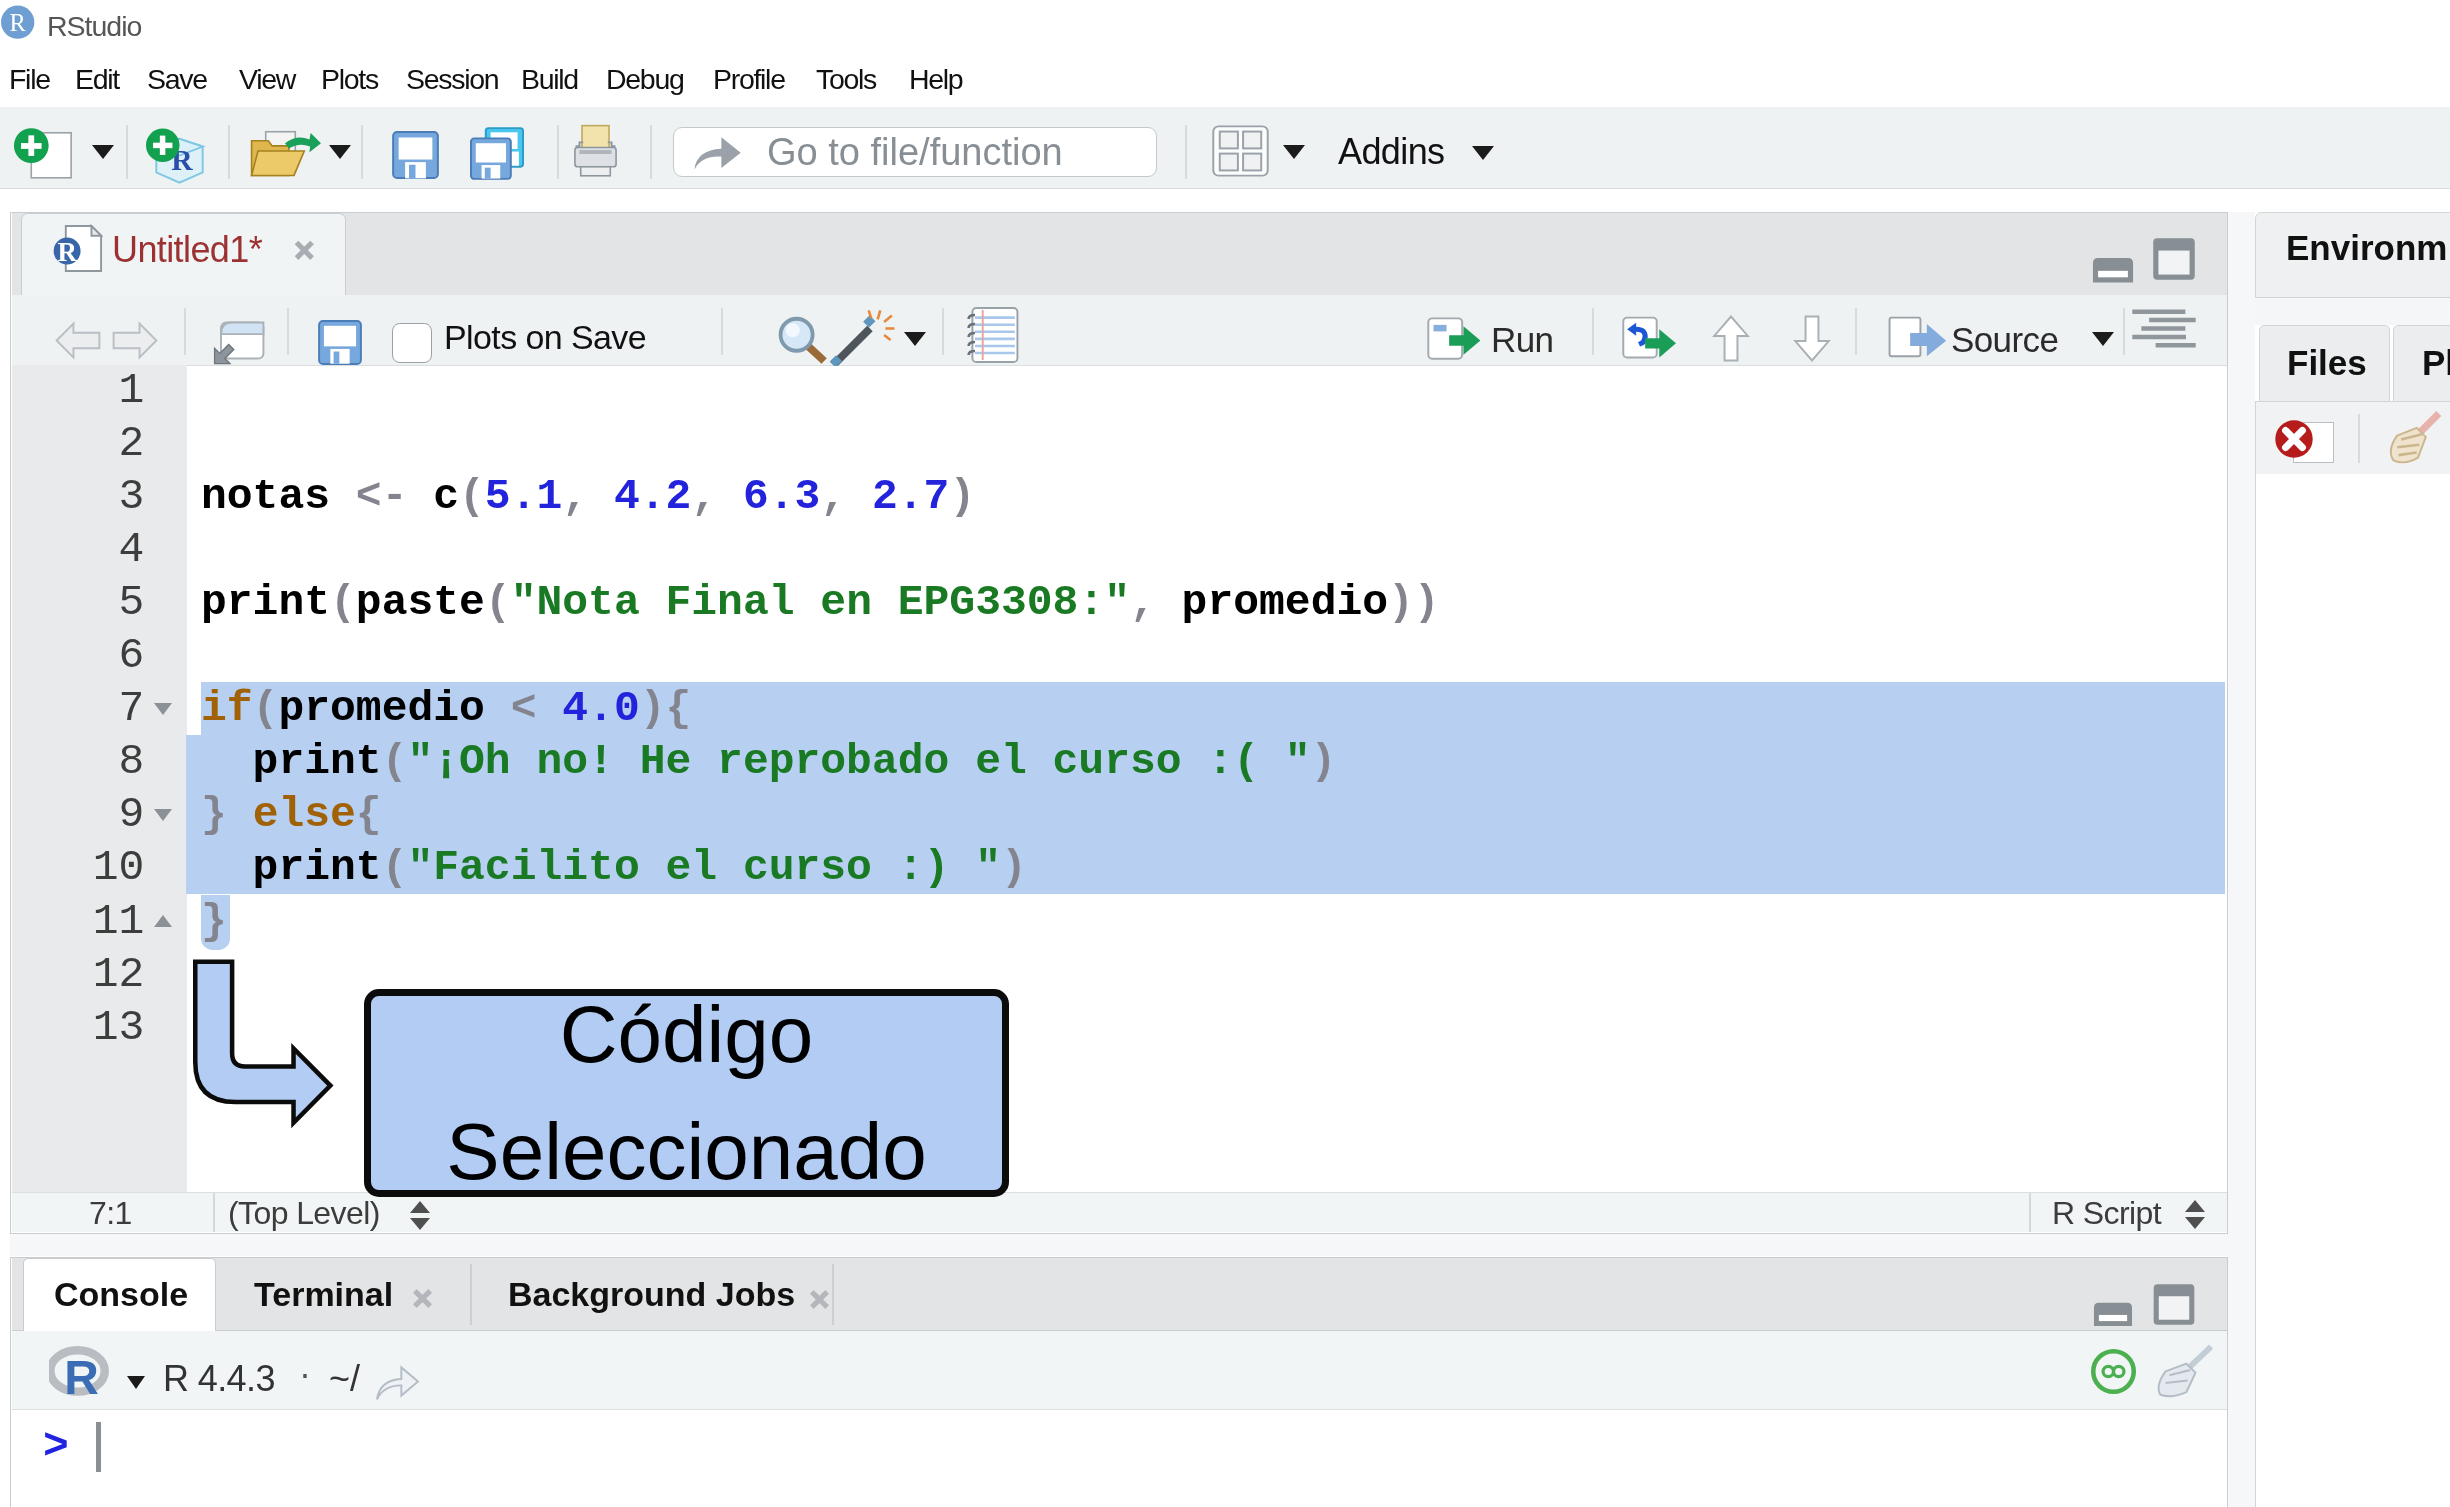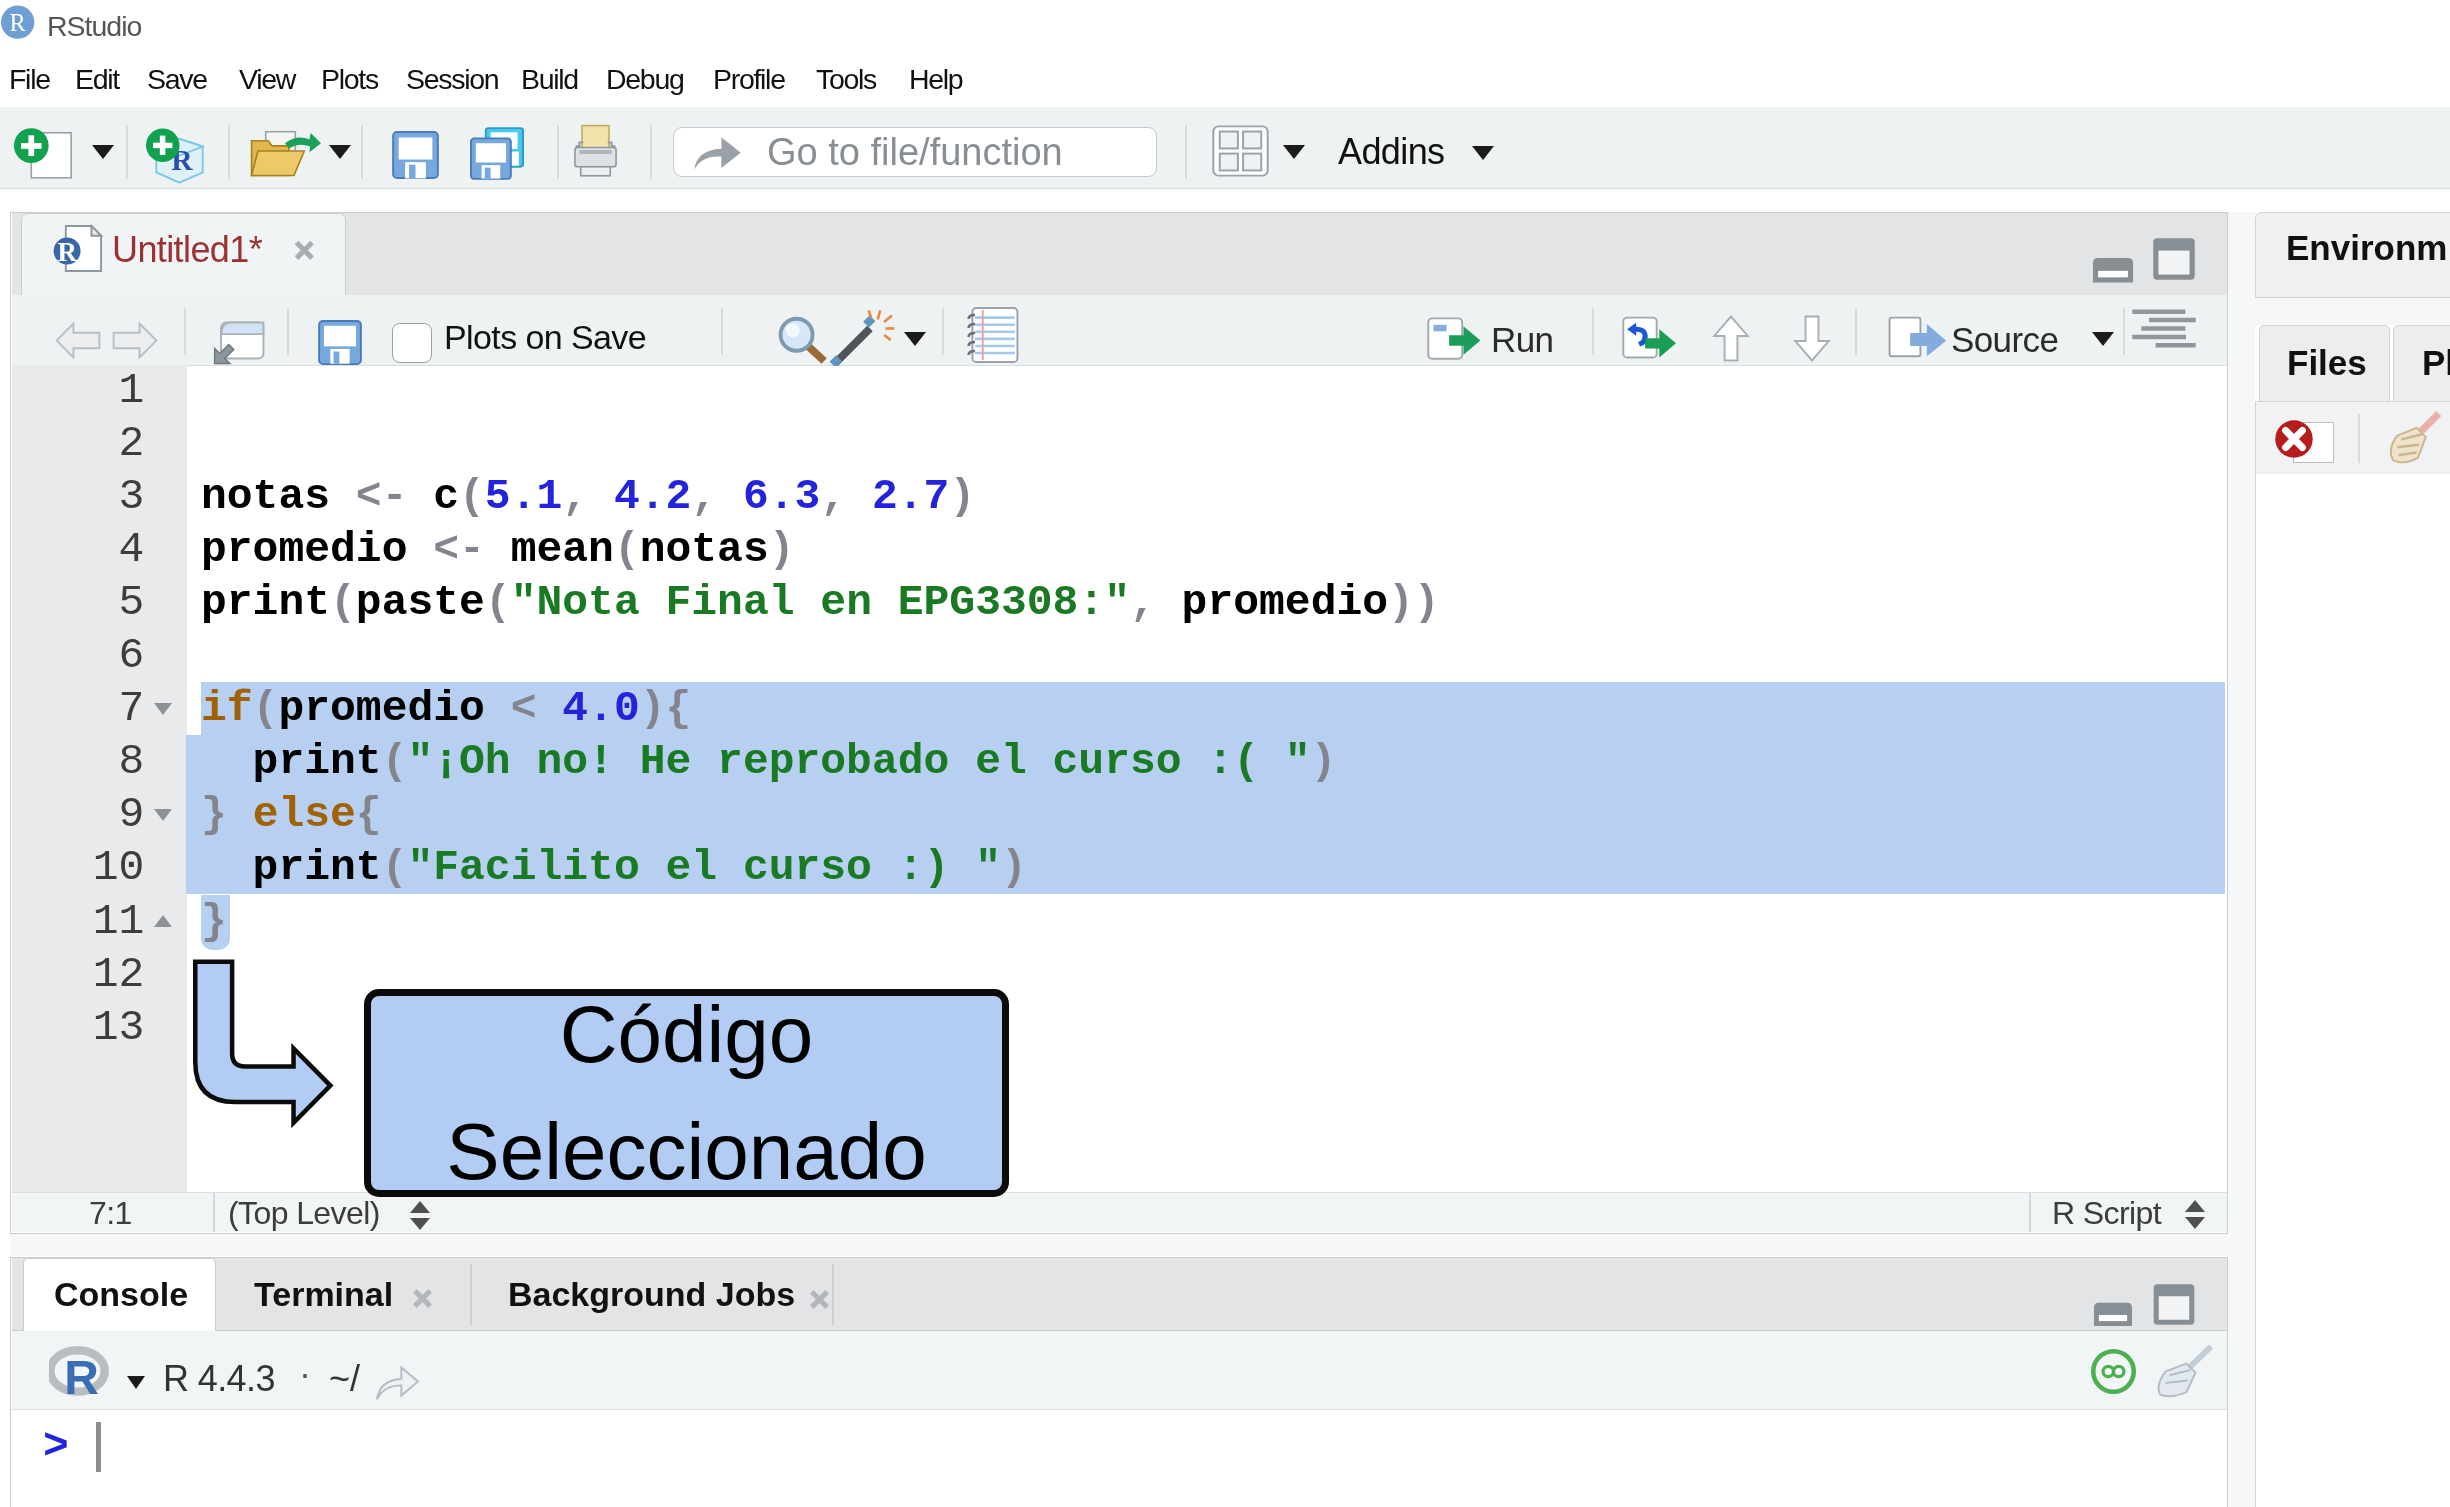--- a/index.html
+++ b/index.html
@@ -276,21 +276,20 @@
 <div class="lnum" style="top:841px;">10</div>
 <div class="lnum" style="top:895px;">11</div>
 <div class="lnum" style="top:948px;">12</div>
 <div class="lnum" style="top:1001px;">13</div>
 
 <div class="tri-d" style="left:154px;top:703px;"></div>
 <div class="tri-d" style="left:154px;top:809px;"></div>
 <div class="tri-u" style="left:154px;top:915px;"></div>
 
 <div class="cline" style="top:470px;">notas <span class="p">&lt;-</span> c<span class="p">(</span><span class="n">5.1</span><span class="p">,</span> <span class="n">4.2</span><span class="p">,</span> <span class="n">6.3</span><span class="p">,</span> <span class="n">2.7</span><span class="p">)</span></div>
-<div class="cline" style="top:523px;">promedio <span class="p">&lt;-</span> mean<span class="p">(</span>notas<span class="p">)</span></div>
 <div class="cline" style="top:576px;">print<span class="p">(</span>paste<span class="p">(</span><span class="s">"Nota Final en EPG3308:"</span><span class="p">,</span> promedio<span class="p">))</span></div>
 <div class="cline" style="top:682px;"><span class="k">if</span><span class="p">(</span>promedio <span class="p">&lt;</span> <span class="n">4.0</span><span class="p">){</span></div>
 <div class="cline" style="top:735px;">  print<span class="p">(</span><span class="s">"¡Oh no! He reprobado el curso :( "</span><span class="p">)</span></div>
 <div class="cline" style="top:788px;"><span class="p">}</span> <span class="k">else</span><span class="p">{</span></div>
 <div class="cline" style="top:841px;">  print<span class="p">(</span><span class="s">"Facilito el curso :) "</span><span class="p">)</span></div>
 <div class="cline" style="top:895px;"><span class="p">}</span></div>
 
 <div class="abs" style="left:11.6px;top:1192px;width:2215px;height:40px;background:#f2f5f6;border-top:1.3px solid #dcdfe1;box-sizing:border-box;"></div>
 <div class="abs" style="left:89px;top:1195px;font-size:32px;letter-spacing:-0.6px;color:#3c3c3c;">7:1</div>
 <div class="abs" style="left:213px;top:1193px;width:1.9px;height:39px;background:#d5d8da;"></div>

